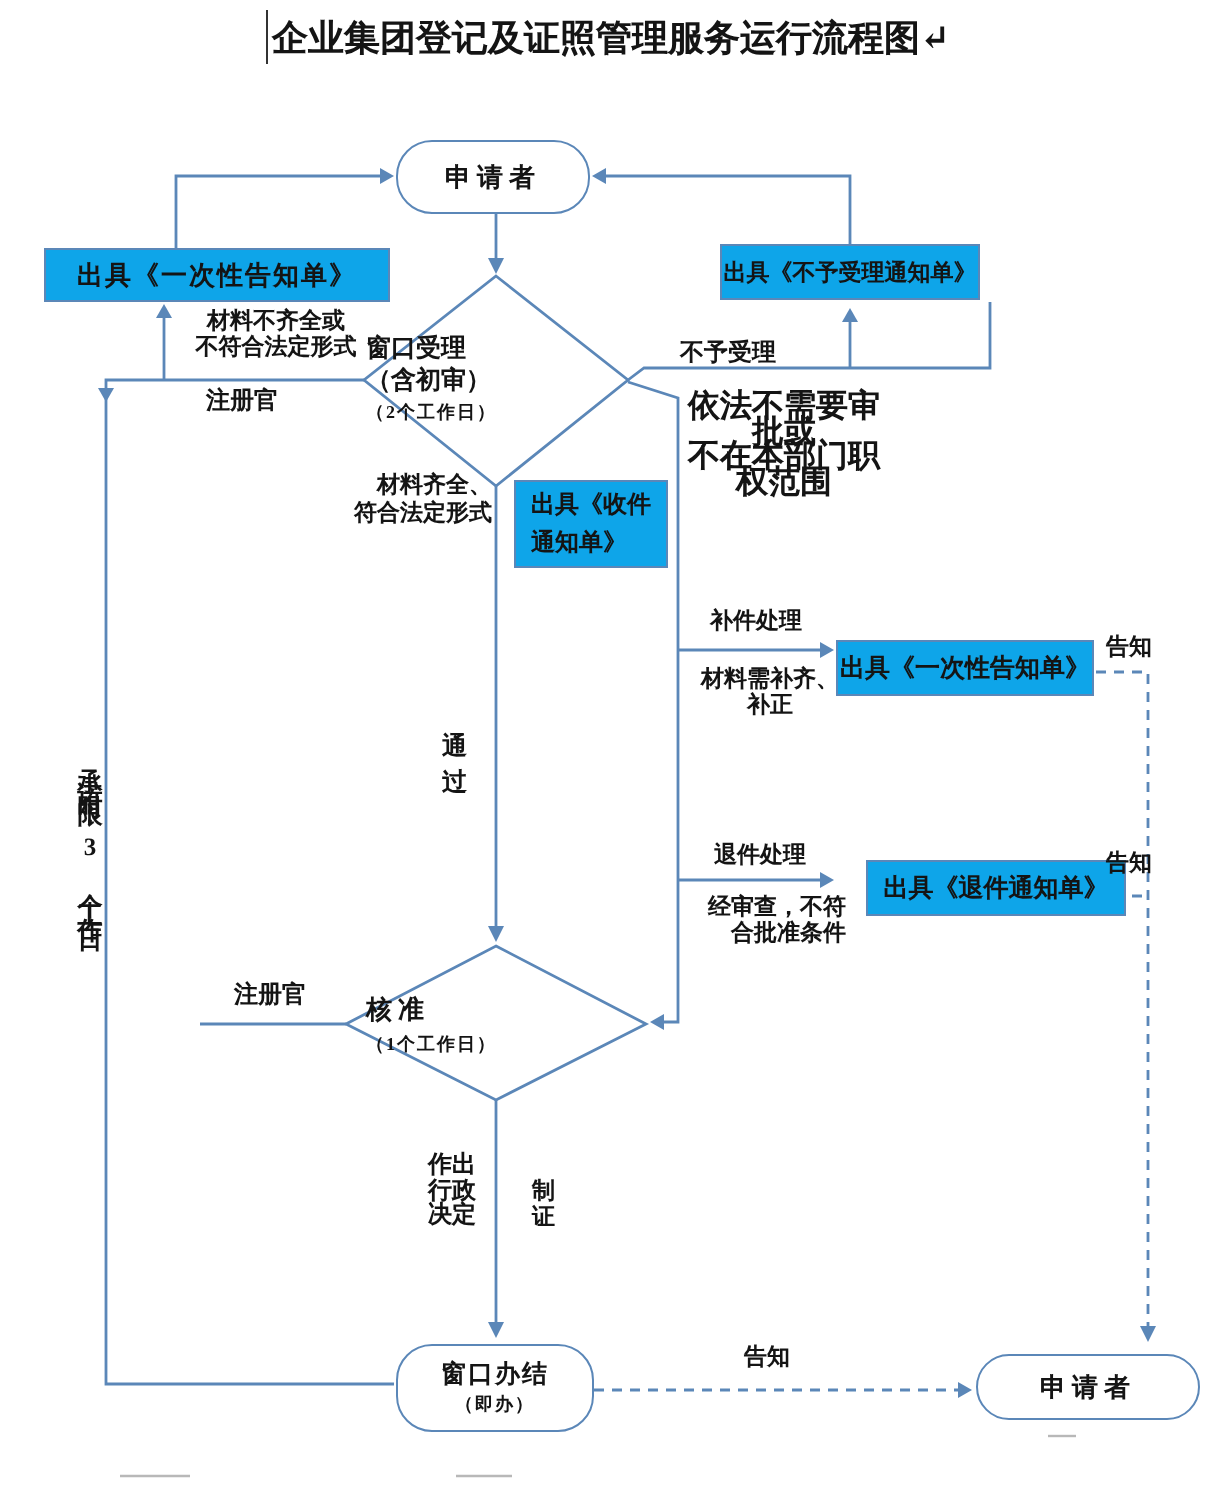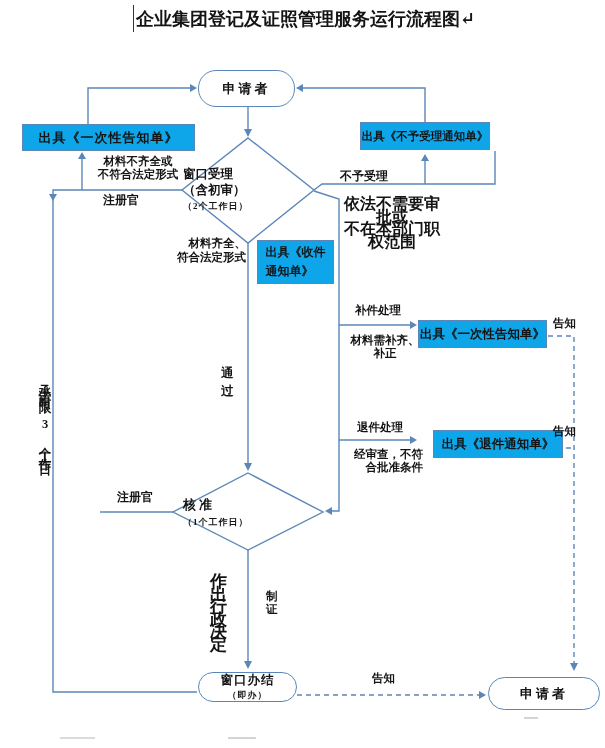--- a/index.html
+++ b/index.html
@@ -95,21 +95,21 @@
     <line class="gray-mark" x1="60" y1="738" x2="95" y2="738"></line>
     <line class="gray-mark" x1="228" y1="738" x2="256" y2="738"></line>
     <line class="gray-mark" x1="524" y1="718" x2="538" y2="718"></line>
   </svg>
 
   <div class="cursor"></div>
   <div class="title">企业集团登记及证照管理服务运行流程图↵</div>
 
   <div class="abs oval" style="left:198px;top:70px;width:97px;height:37px;font-size:13px;font-weight:bold;letter-spacing:3px;">申请者</div>
 
-  <div class="abs oval" style="left:198px;top:672px;width:99px;height:30px;">
+  <div class="abs oval" style="left:198px;top:672px;width:99px;height:44px;">
     <div style="font-size:12.5px;font-weight:bold;letter-spacing:1px;">窗口办结</div>
     <div class="small">（即办）</div>
   </div>
 
   <div class="abs oval" style="left:488px;top:677px;width:112px;height:33px;font-size:13px;font-weight:bold;letter-spacing:3px;">申请者</div>
 
   <div class="abs rect" style="left:22px;top:124px;width:173px;height:27px;font-size:13px;font-weight:bold;letter-spacing:1px;">出具《一次性告知单》</div>
 
   <div class="abs rect" style="left:360px;top:122px;width:130px;height:28px;font-size:11.5px;font-weight:bold;">出具《不予受理通知单》</div>
 
@@ -158,21 +158,21 @@
 合批准条件</div>
 
   <div class="label" style="left:553px;top:316px;font-size:11.5px;">告知</div>
 
   <div class="label" style="left:553px;top:424px;font-size:11.5px;">告知</div>
 
   <div class="label" style="left:372px;top:671px;font-size:11.5px;">告知</div>
 
   <div class="label" style="left:117px;top:489px;font-size:12px;">注册官</div>
 
-  <div class="label" style="left:210px;top:576px;width:28px;font-size:17px;line-height:12.5px;text-align:left;">作出
+  <div class="label" style="left:210px;top:576px;width:28px;font-size:12px;line-height:12.5px;text-align:right;">作出
 行政
 决定</div>
 
   <div class="label" style="left:266px;top:590px;font-size:11.5px;line-height:12.5px;text-align:center;">制
 证</div>
 
   <div class="vtext" style="left:36px;top:374px;height:210px;font-size:12.5px;letter-spacing:6px;">承诺时限：3个工作日</div>
 
 </div>
 

